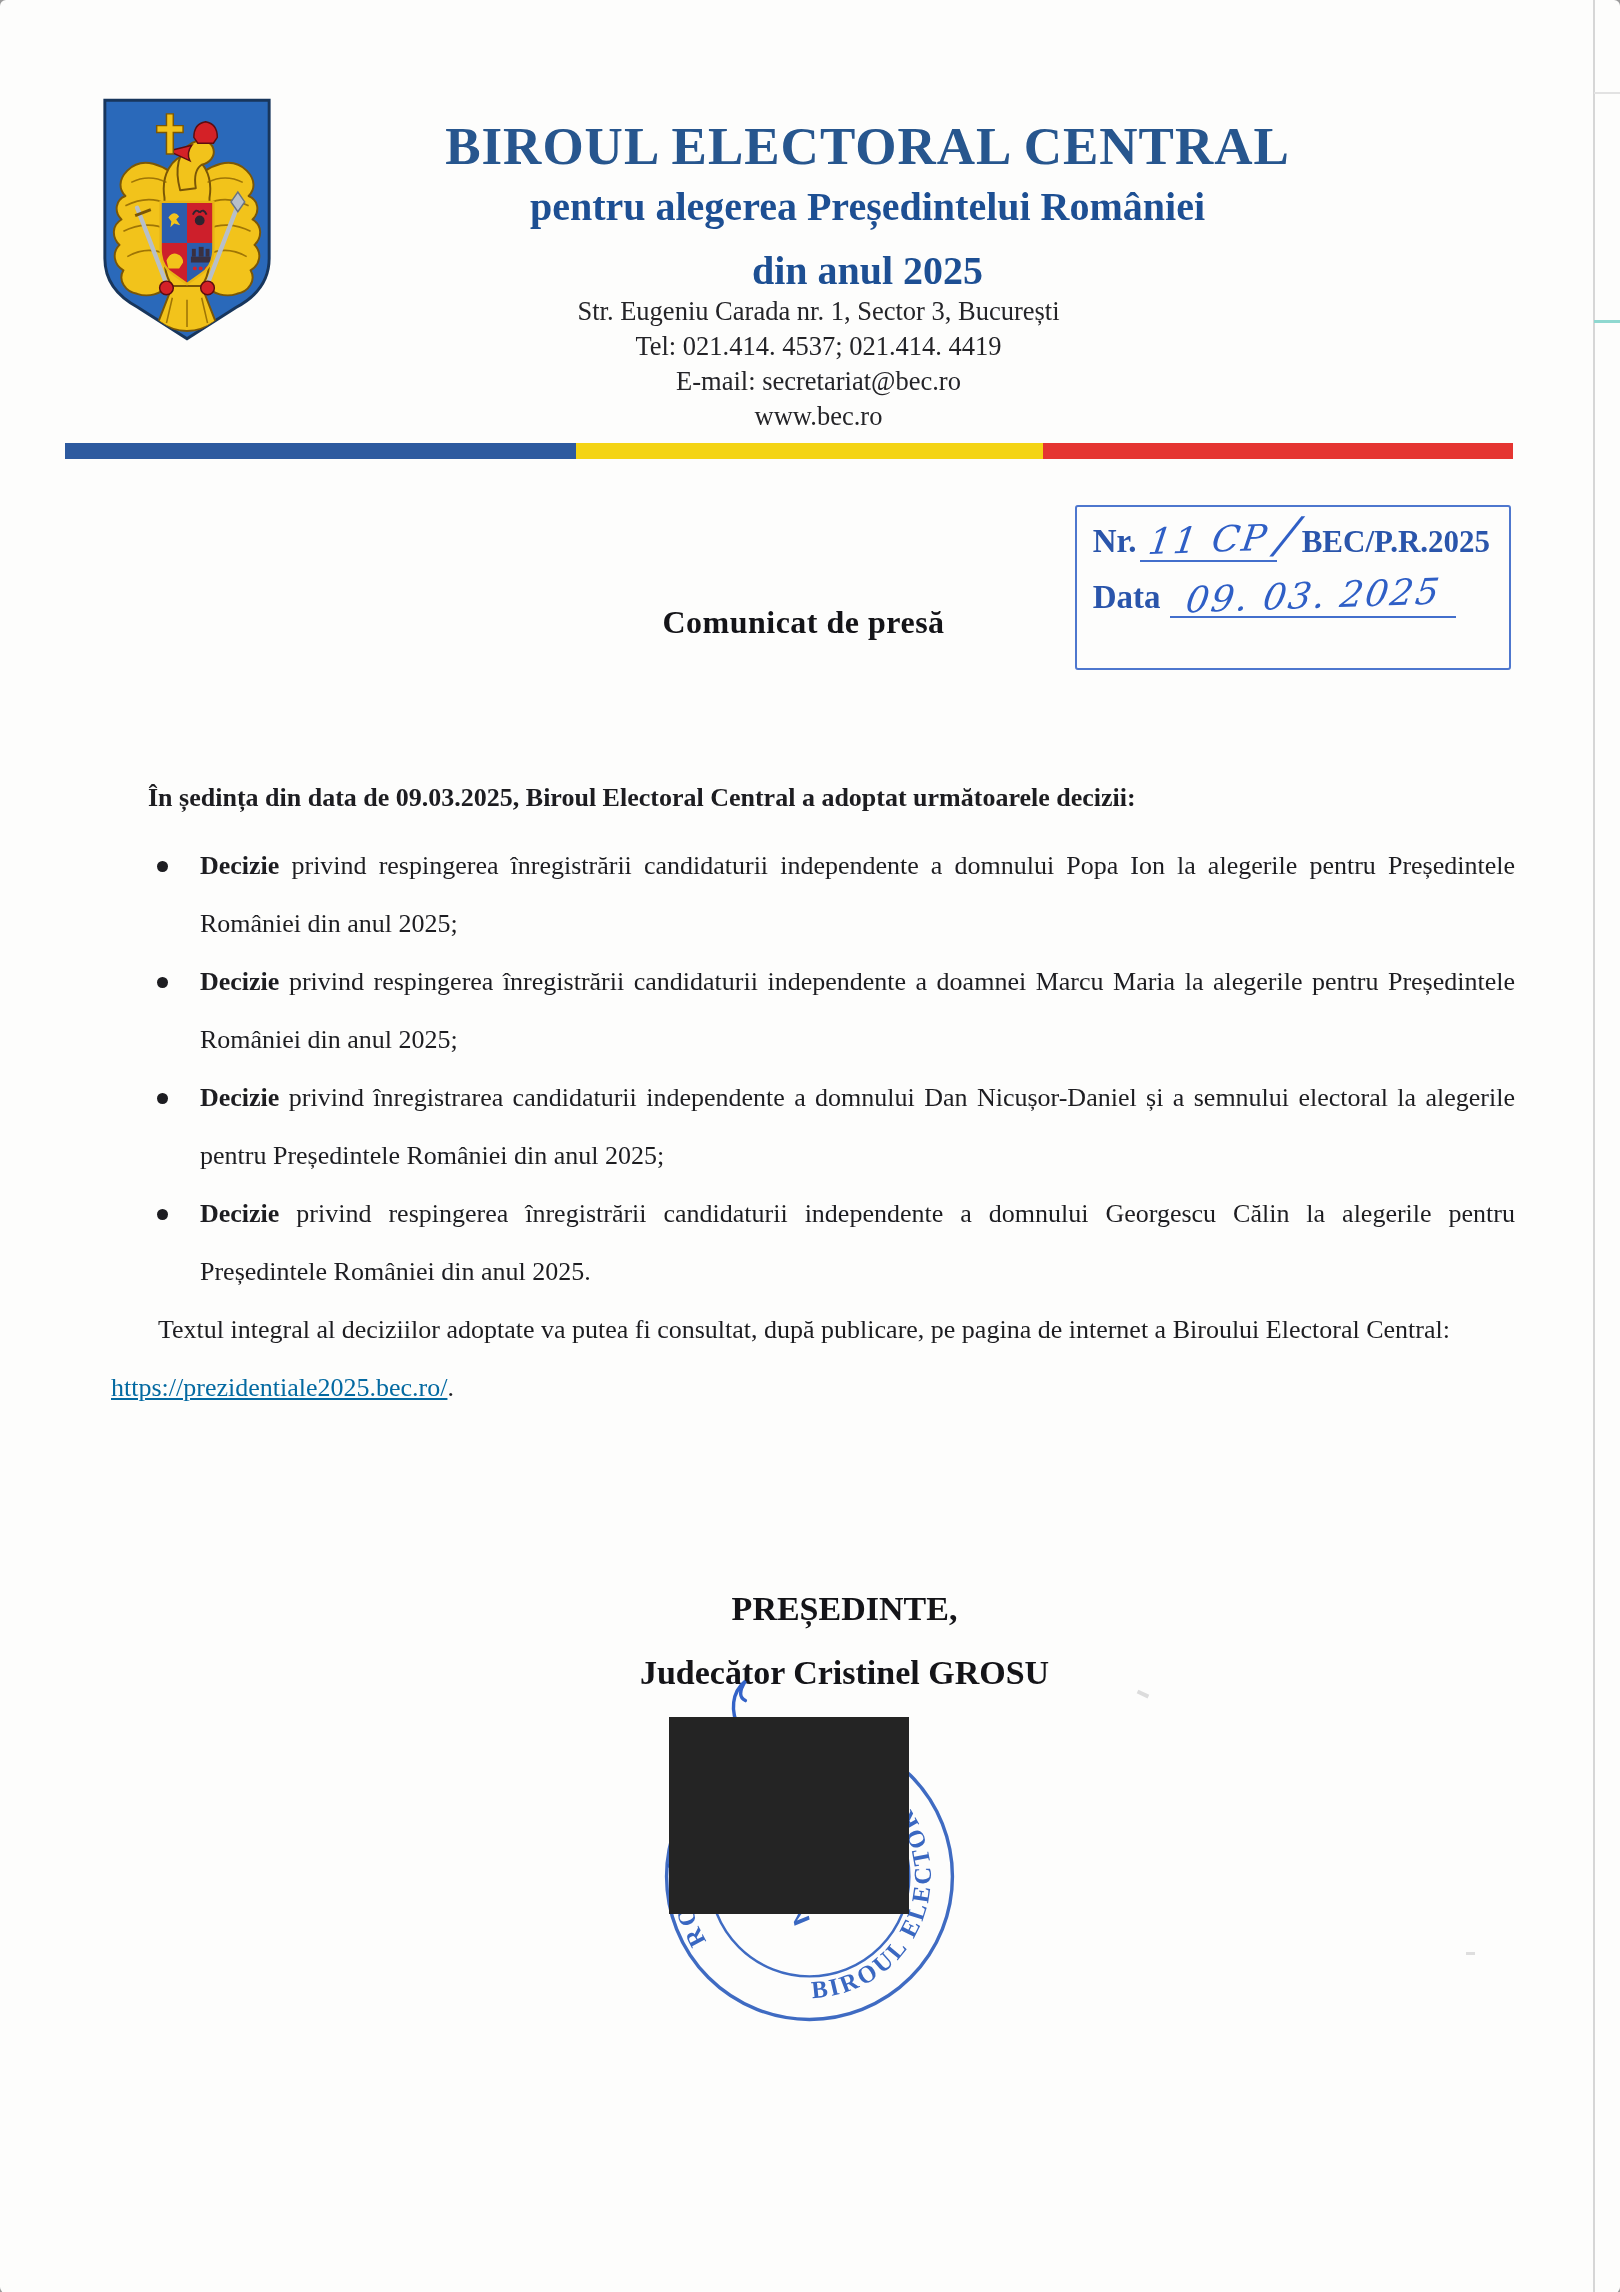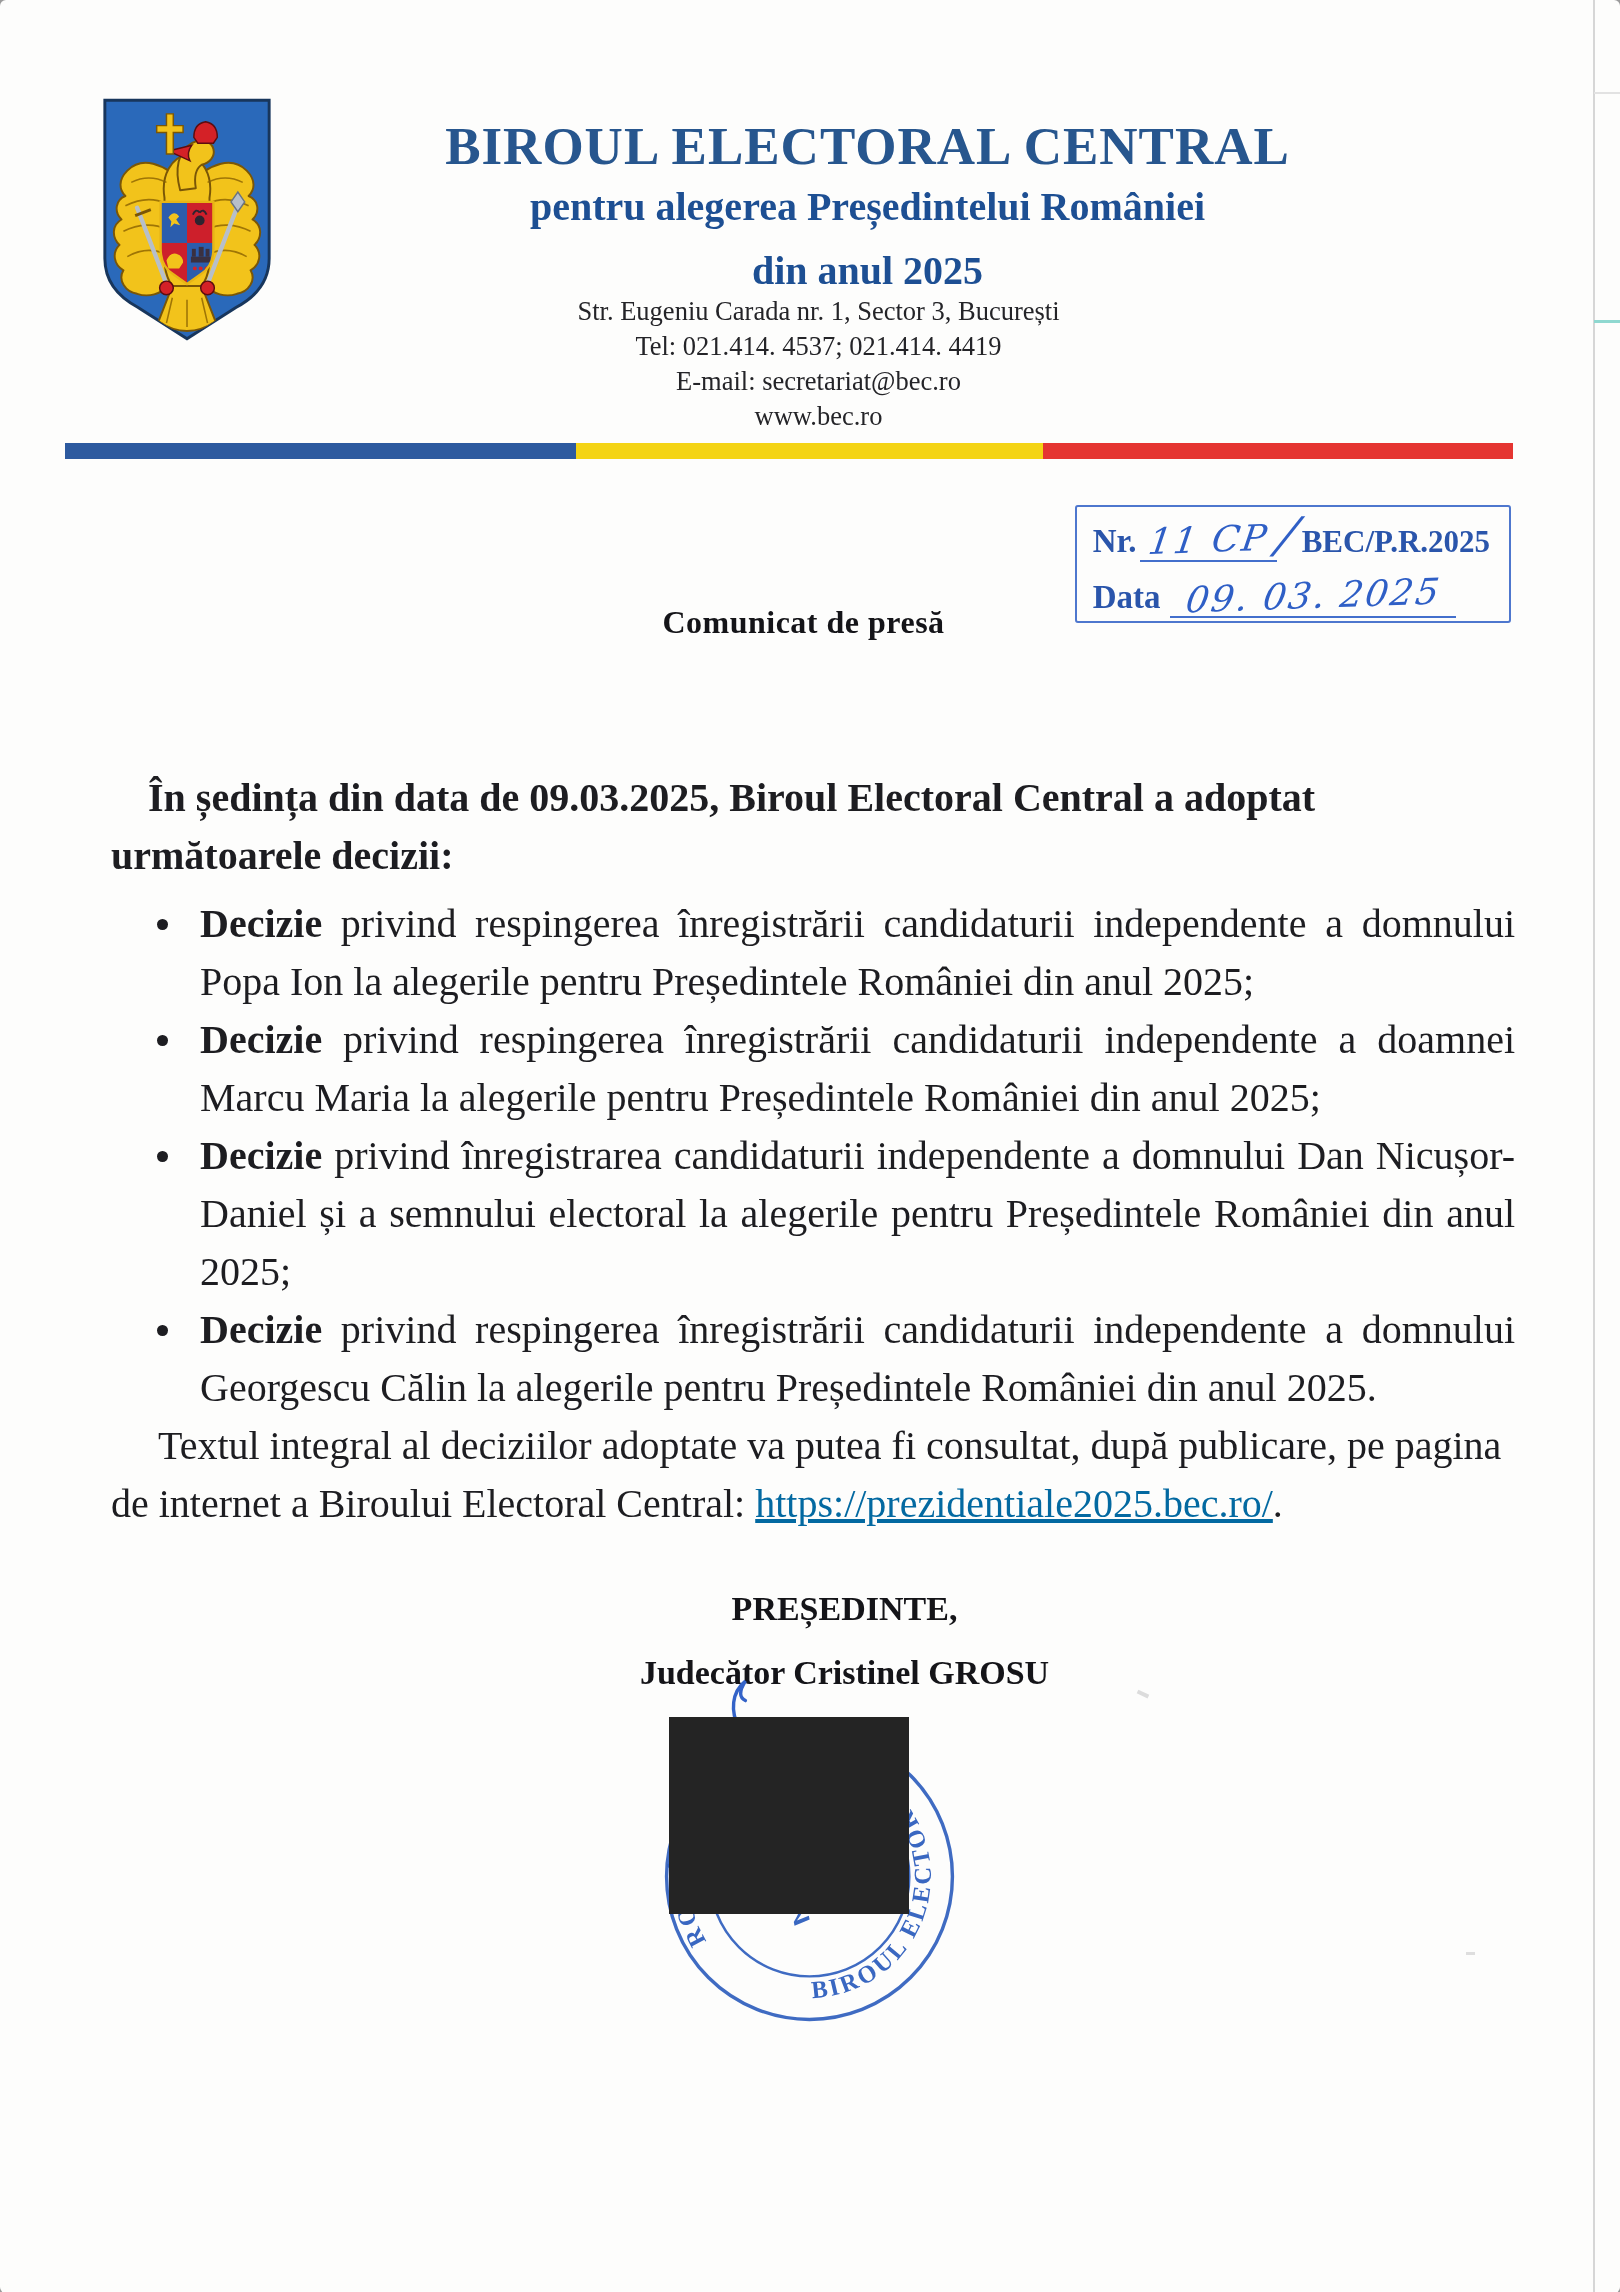--- a/index.html
+++ b/index.html
@@ -14,39 +14,39 @@
   .org-name{font-size:53px;font-weight:bold;letter-spacing:1px;color:#27568e;}
   .org-sub1{font-size:40px;font-weight:600;margin-top:6.9px;color:#1d4f93;}
   .org-sub2{font-size:40px;font-weight:600;margin-top:17px;color:#1d4f93;}
   .contact{position:absolute;left:206px;top:294px;width:1225px;text-align:center;
     font-size:26.5px;line-height:35px;color:#242428;}
   .tricolor{position:absolute;left:65px;top:443px;width:1448px;height:15.7px;display:flex;}
   .tricolor .seg-blue{width:511px;background:#2d5a9f;}
   .tricolor .seg-yellow{width:467px;background:#f4d414;}
   .tricolor .seg-red{flex:1;background:#e53531;}
   
-  .reg-box{position:absolute;left:1075px;top:505px;width:436px;height:118px;
+  .reg-box{position:absolute;left:1075px;top:505px;width:436px;height:165px;
     border:2.9px solid rgba(47,95,198,.85);border-radius:2.9px;box-sizing:border-box;
     padding:11.8px 9.8px 0 15.7px;color:#2a55ab;}
   .reg-row{display:flex;align-items:baseline;white-space:nowrap;}
   .reg-row.first{margin-bottom:13.7px;}
   .reg-label{font-weight:bold;font-size:33px;}
   .u{display:inline-flex;justify-content:center;border-bottom:2.9px solid rgba(47,95,198,.9);}
   .u1{width:137px;margin-left:3.9px;}
   .u2{width:286px;margin-left:9.8px;}
   .hand{font-family:"DejaVu Serif",serif;font-style:italic;font-size:36px;color:#2f5fc6;
     letter-spacing:2px;display:inline-block;transform:skewX(-10deg) rotate(-2deg);}
   .slash{font-size:49px;margin:0 3.9px 0 2px;display:inline-block;color:#2f5fc6;
     font-style:italic;transform:skewX(-16deg);line-height:0;}
   .reg-code{font-weight:bold;font-size:31px;}
   
   .doc-title{position:absolute;left:0;top:604px;width:1607px;text-align:center;
     font-size:32px;font-weight:bold;letter-spacing:0.5px;color:#141418;}
   .body-block{position:absolute;left:111px;top:769px;width:1404px;
-    font-size:40px;line-height:58px;}
+    font-size:26px;line-height:58px;}
   .intro{margin:0;text-indent:37px;font-weight:bold;}
   .bullets{margin-top:9.8px;}
   .bullet{position:relative;padding-left:89px;text-align:justify;}
   .dot{position:absolute;left:46px;top:24.5px;width:10.8px;height:10.8px;border-radius:50%;
     background:#1d1d21;}
   .lead{font-weight:bold;}
   .closing{margin:0;text-indent:47px;}
   .link{color:#0369a1;text-decoration:underline;cursor:pointer;margin-top:44px;}
   .sig{position:absolute;left:0;top:1590px;width:1609px;text-align:center;
     font-weight:bold;font-size:34px;color:#141418;margin-left:40px;}

